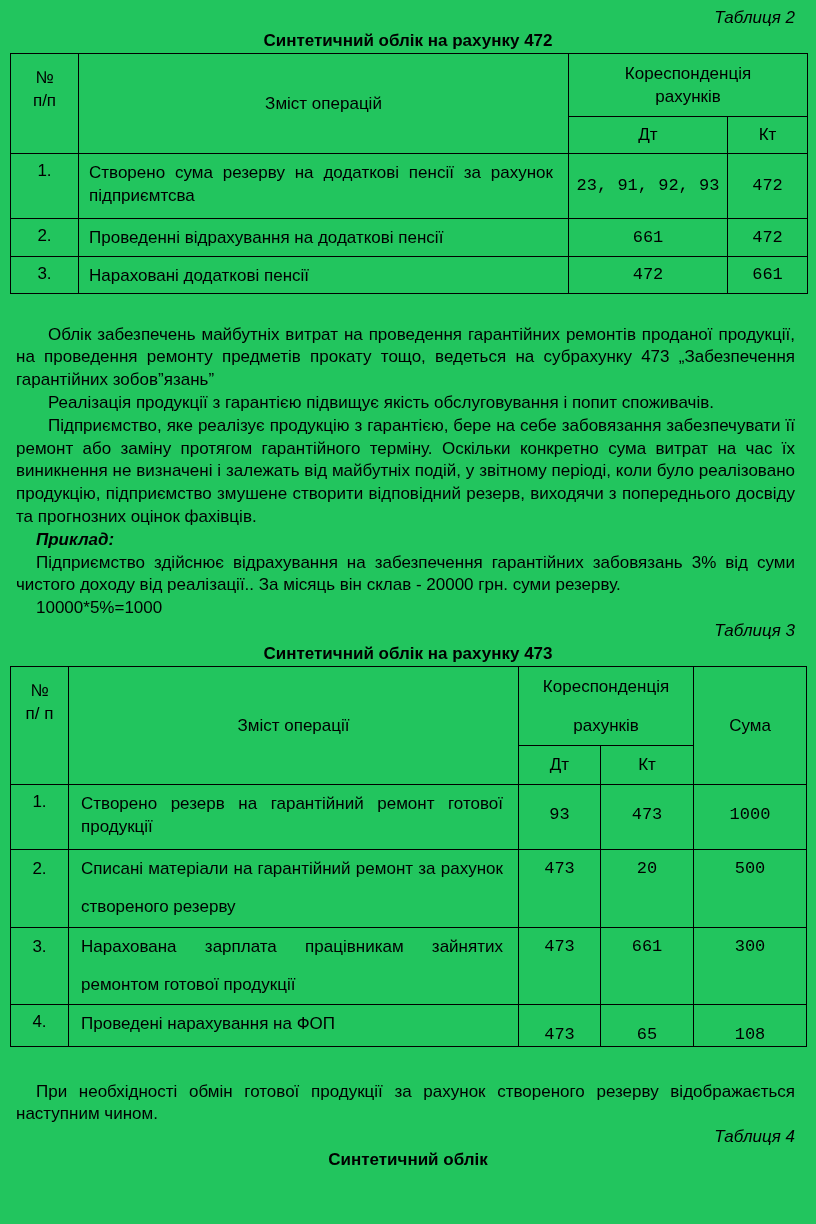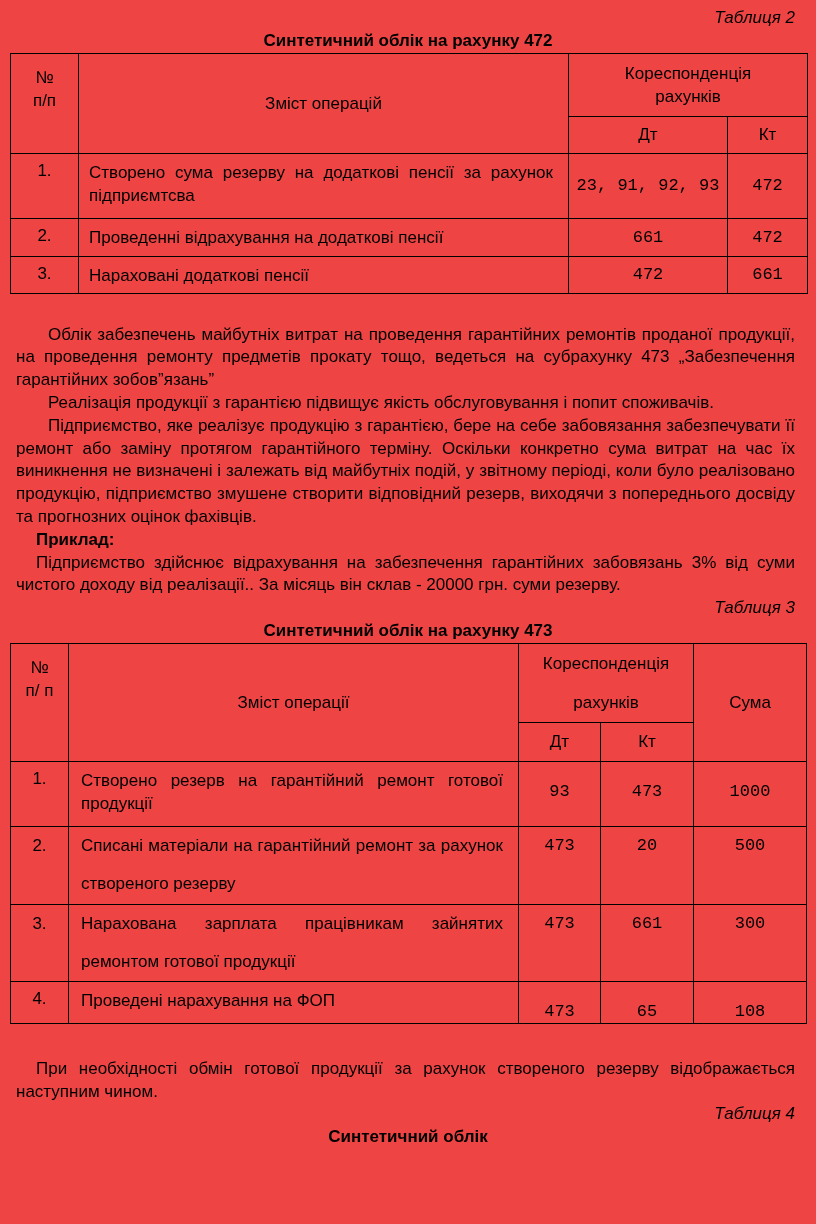--- a/index.html
+++ b/index.html
@@ -2,21 +2,21 @@
 <html><head>
 <meta charset="utf-8">
 <style>
   * { box-sizing: border-box; }
   html, body { margin: 0; padding: 0; background: #888; }
   .page {
     position: relative;
     width: 816px;
     height: 1224px;
     margin: 0 auto;
-    background: #ef4444;
+    background: #22c55e;
     color: #000000;
     font-family: "Liberation Sans", "DejaVu Sans", sans-serif;
     font-size: 17px;
     line-height: 22.8px;
     padding-top: 7px;
     overflow: hidden;
   }
   .caption {
     font-style: italic;
     text-align: right;
@@ -82,20 +82,21 @@
   p {
     margin: 0 21px 0 16px;
     text-align: justify;
   }
   .ind-lg { text-indent: 32px; }
   .ind-sm { text-indent: 20px; }
   .after-table { margin-top: 30px; }
   .closing { margin-top: 34px; }
   .example-label {
     font-weight: bold;
+    font-style: italic;
     text-align: left;
   }
   .formula { text-align: left; }
 </style>
 </head>
 <body>
 
 <div class="page">
 
   <div class="caption">Таблиця 2</div>
@@ -139,20 +140,21 @@
       <td class="val">661</td>
     </tr>
   </tbody>
     </table>
 
   <p class="ind-lg after-table">Облік забезпечень майбутніх витрат на проведення гарантійних ремонтів проданої продукції, на проведення ремонту предметів прокату тощо, ведеться на субрахунку 473 „Забезпечення гарантійних зобов”язань”</p>
   <p class="ind-lg">Реалізація продукції з гарантією підвищує якість обслуговування і попит споживачів.</p>
   <p class="ind-lg">Підприємство, яке реалізує продукцію з гарантією, бере на себе забовязання забезпечувати її ремонт або заміну протягом гарантійного терміну. Оскільки конкретно сума витрат на час їх виникнення не визначені і залежать від майбутніх подій, у звітному періоді, коли було реалізовано продукцію, підприємство змушене створити відповідний резерв, виходячи з попереднього досвіду та прогнозних оцінок фахівців.</p>
   <p class="ind-sm example-label">Приклад:</p>
   <p class="ind-sm">Підприємство здійснює відрахування на забезпечення гарантійних забовязань 3% від суми чистого доходу від реалізації.. За місяць він склав - 20000 грн. суми резерву.</p>
+  <p class="ind-sm formula">10000*5%=1000</p>
 
   <div class="caption">Таблиця 3</div>
   <div class="doc-title">Синтетичний облік на рахунку 473</div>
 
   <table class="t3">
     <colgroup>
       <col style="width:58px">
         <col style="width:450px">
         <col style="width:82px">
         <col style="width:93px">

